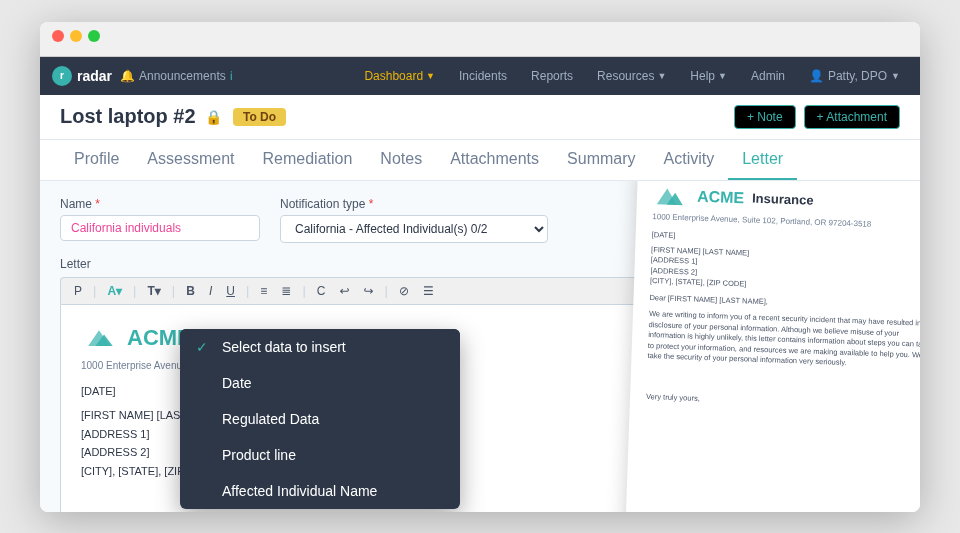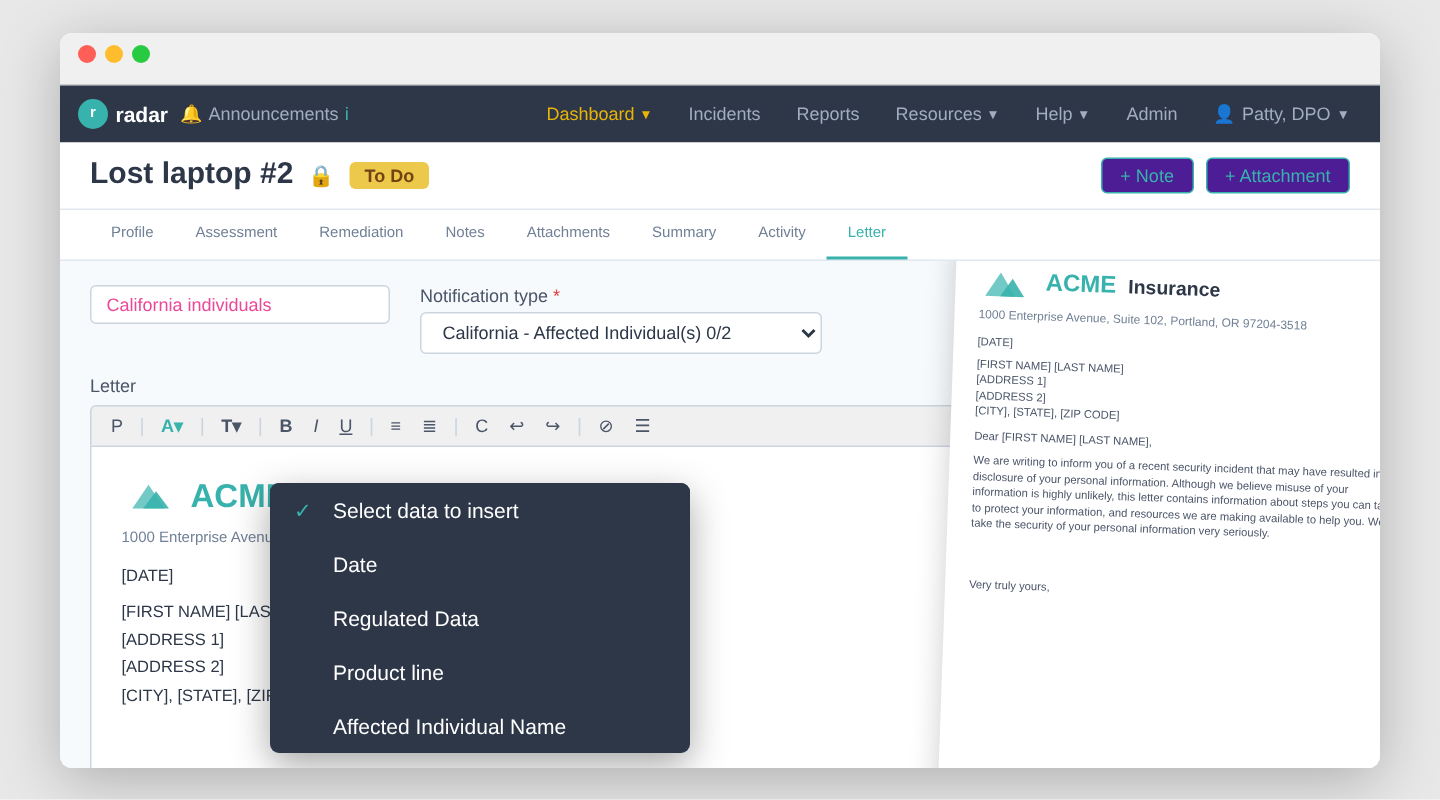--- a/index.html
+++ b/index.html
@@ -117,39 +117,39 @@
       font-size: 12px;
       font-weight: 600;
     }
     .header-actions {
       margin-left: auto;
       display: flex; gap: 8px;
     }
     .btn-action {
       border: 1px solid #38b2ac;
       color: #38b2ac;
-      background: #4c1d95;
+      background: #000000;
       padding: 4px 12px;
       border-radius: 4px;
       font-size: 12px;
       cursor: pointer;
       display: flex; align-items: center; gap: 4px;
     }
 
     
     .tabs {
       background: #fff;
       display: flex;
       border-bottom: 1px solid #e2e8f0;
       padding: 0 20px;
       flex-shrink: 0;
     }
     .tab {
       padding: 10px 14px;
-      font-size: 10px;
+      font-size: 16px;
       color: #718096;
       cursor: pointer;
       border-bottom: 2px solid transparent;
     }
     .tab.active { color: #38b2ac; border-bottom-color: #38b2ac; }
 
     
     .content {
       flex: 1;
       overflow: hidden;
@@ -400,20 +400,24 @@
     <div class="tab">Attachments</div>
     <div class="tab">Summary</div>
     <div class="tab">Activity</div>
     <div class="tab active">Letter</div>
   </div>
 
   <div class="content">
 
     <div class="form-row">
       <div class="form-group">
+        <label>
+          <span>Name</span>
+          <span class="required"> *</span>
+        </label>
         <input class="form-input" type="text" value="California individuals" style="">
       </div>
       <div class="form-group">
         <label>
           <span>Notification type</span>
           <span class="required"> *</span>
         </label>
         <select class="form-select">
           <option>California - Affected Individual(s) 0/2</option>
         </select>

